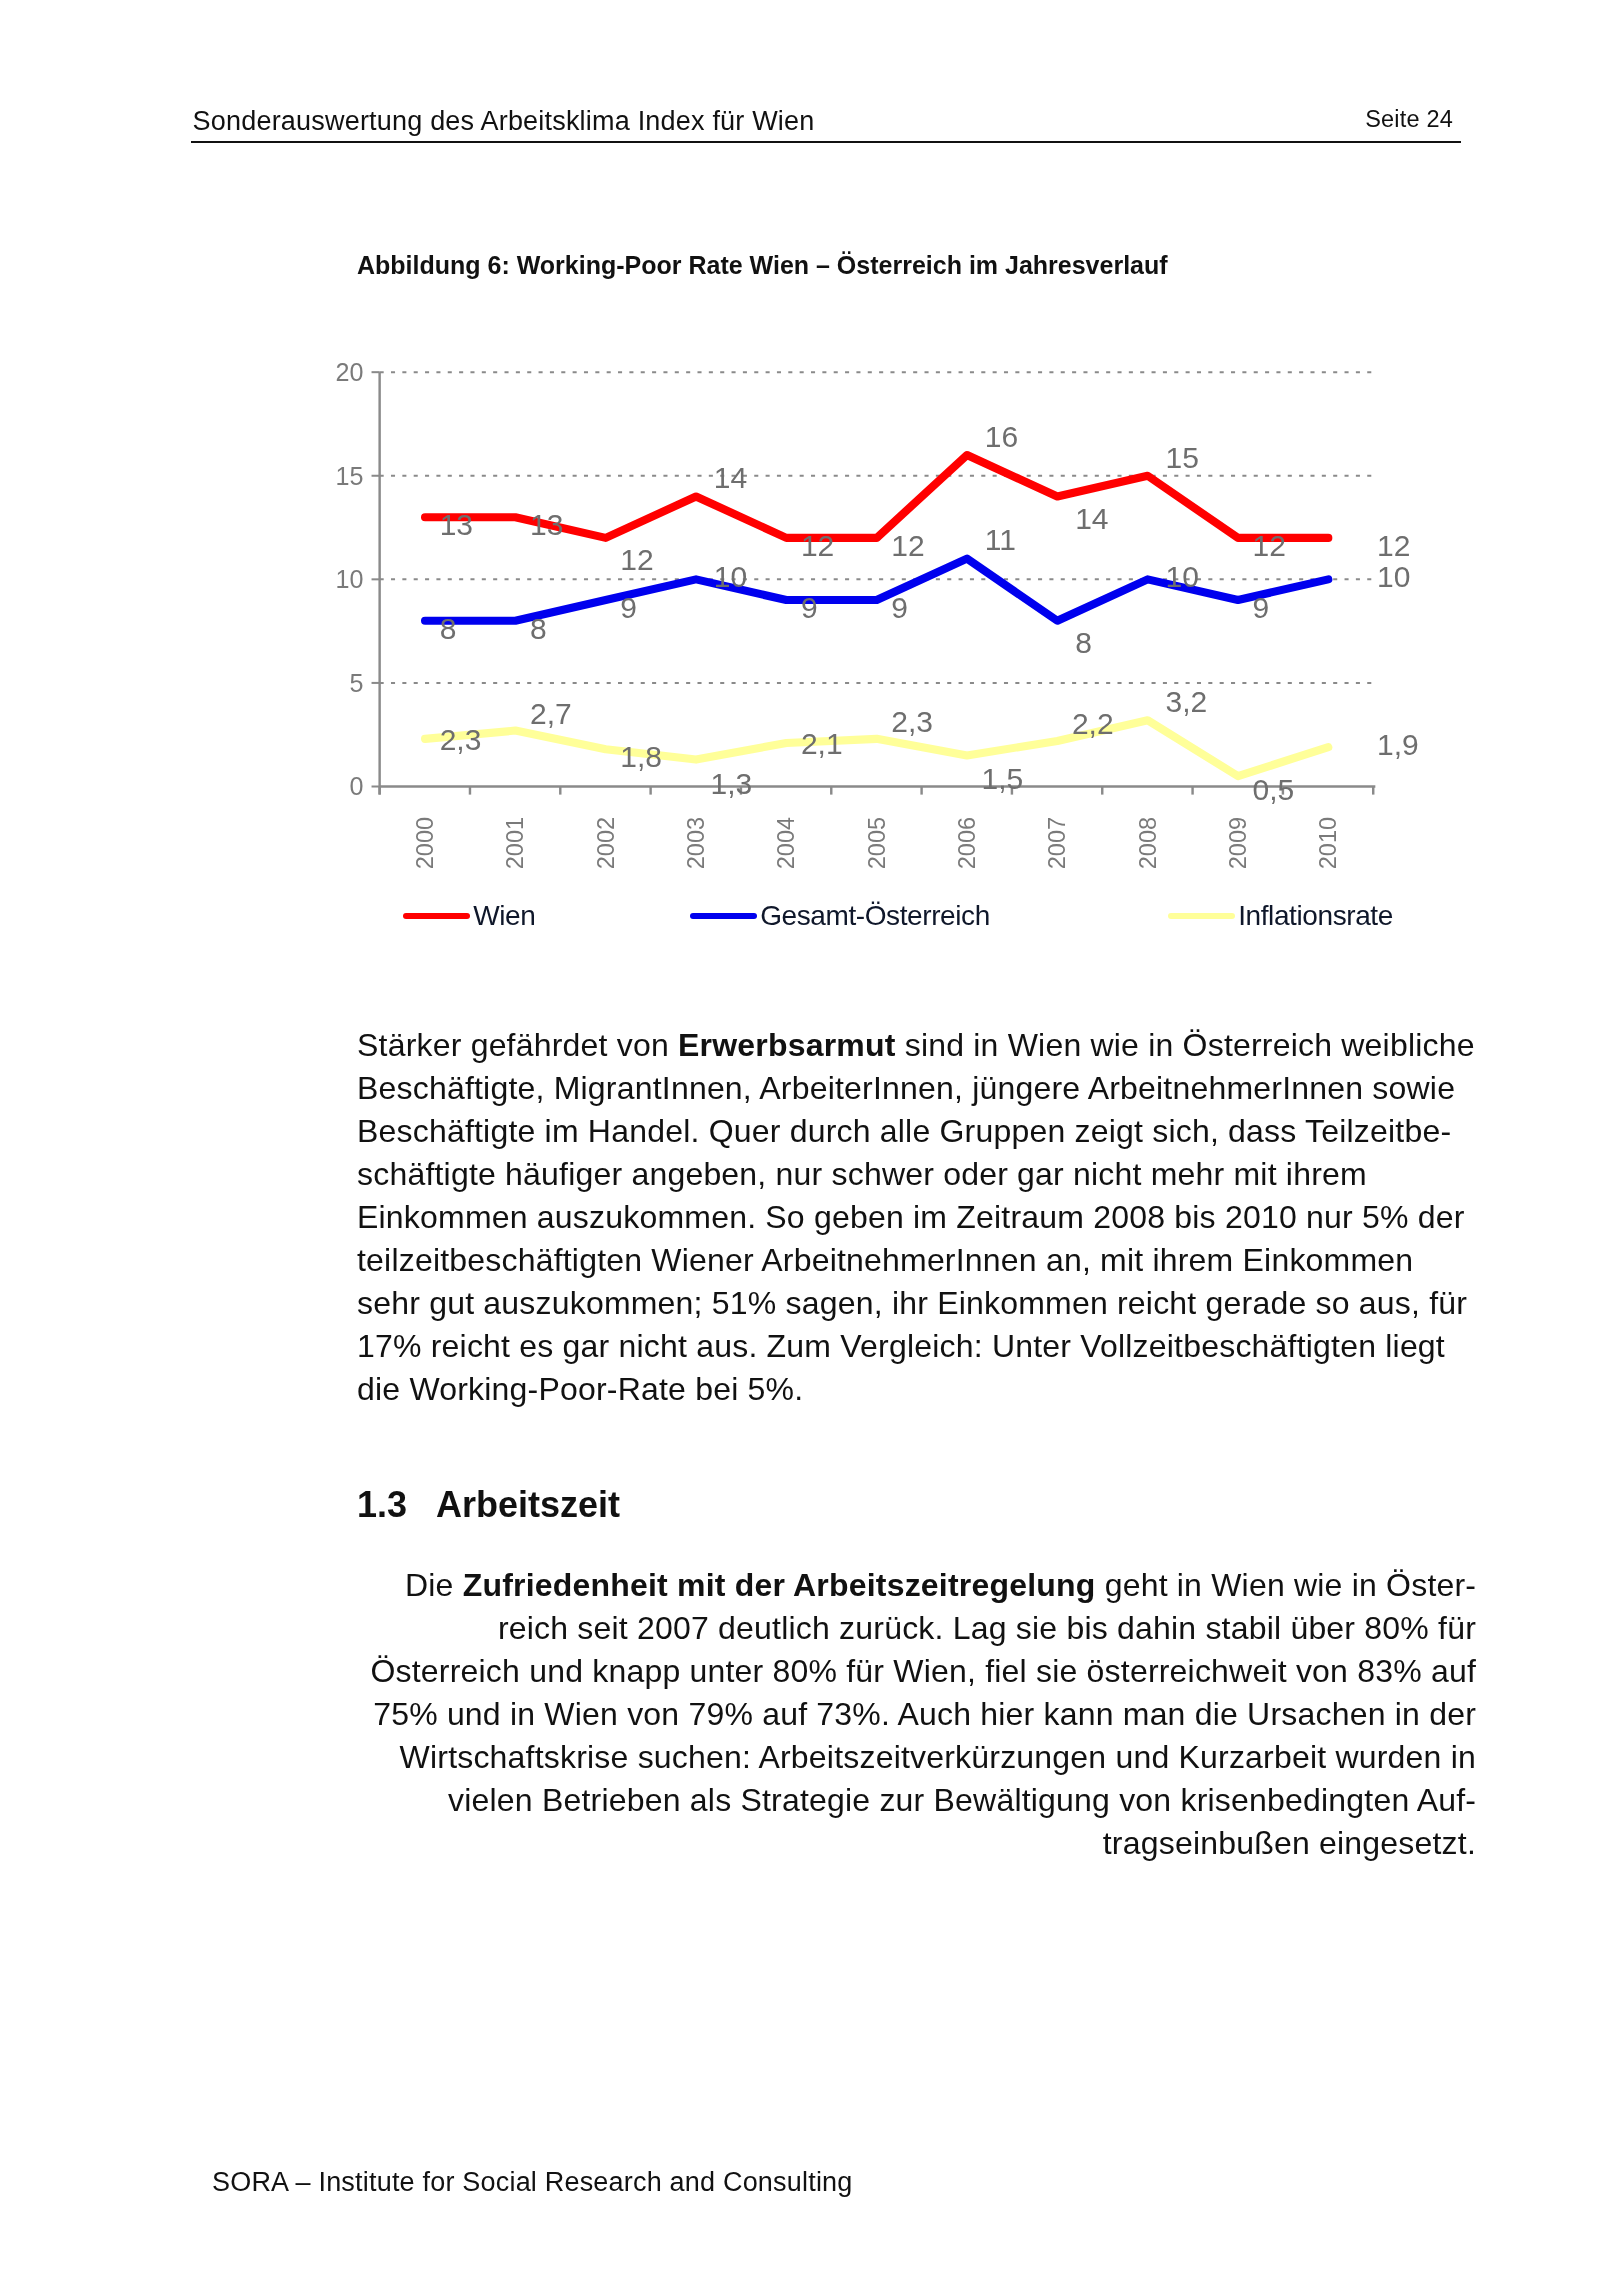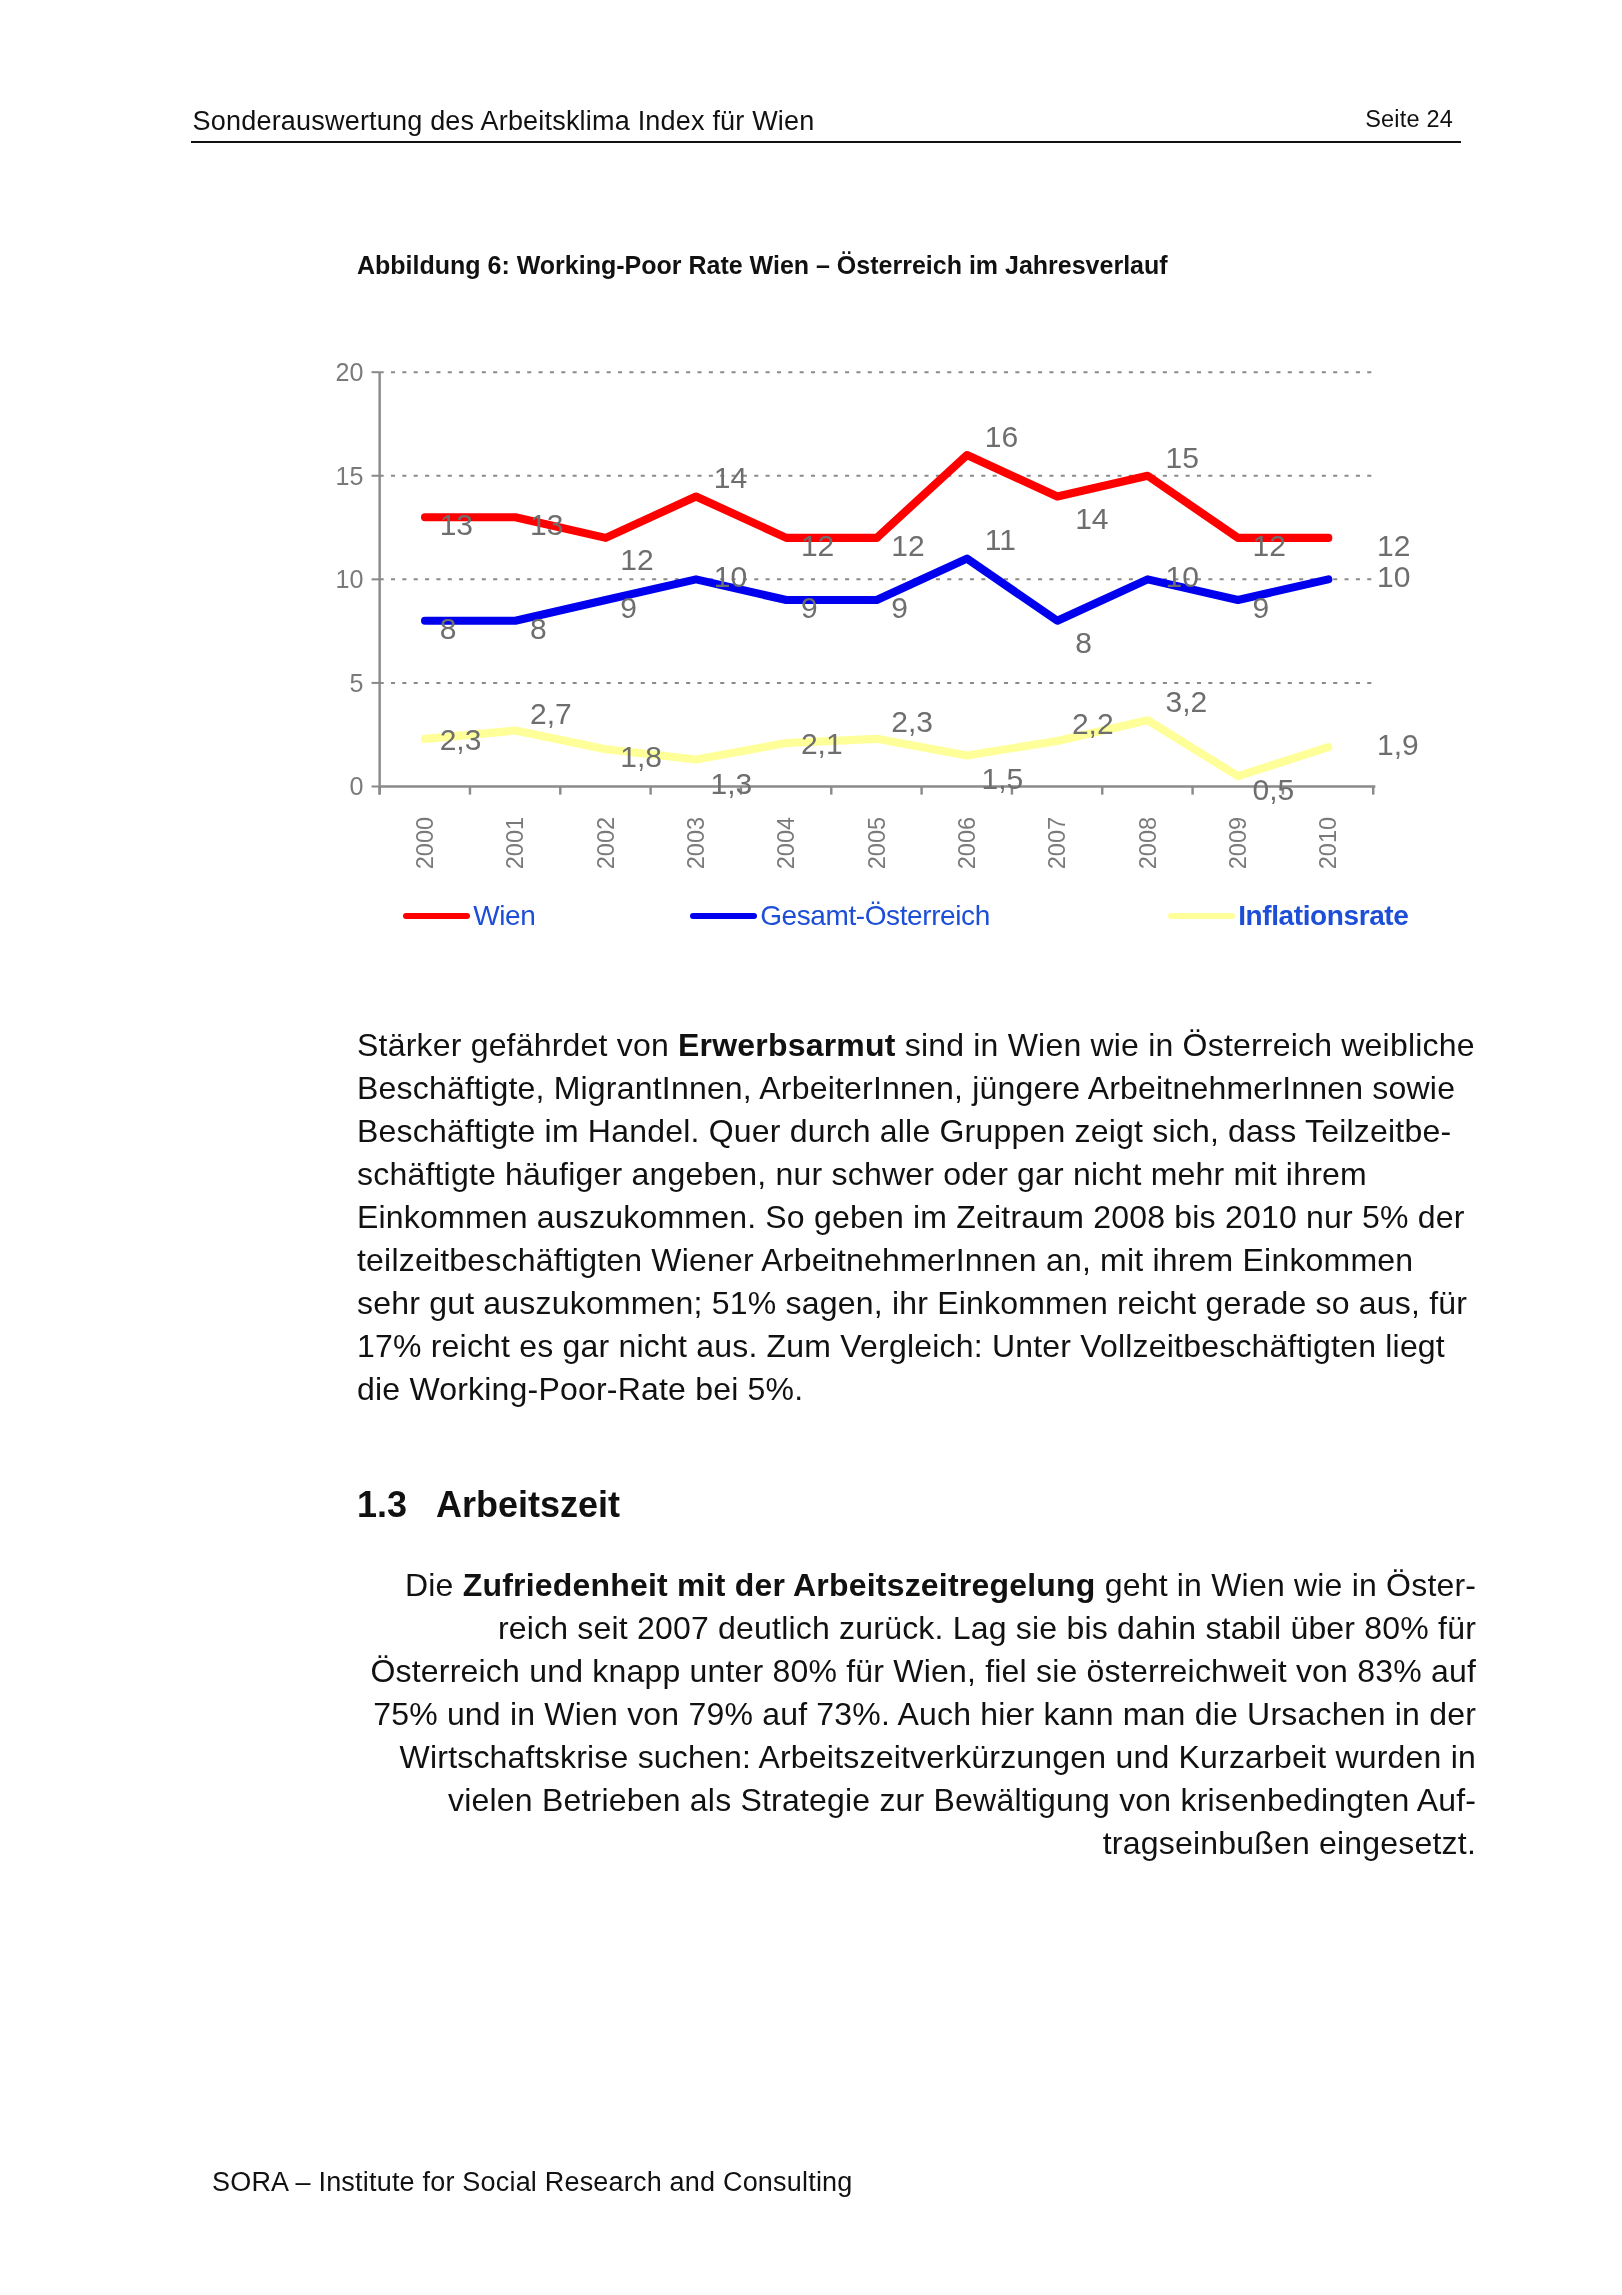--- a/index.html
+++ b/index.html
@@ -8,21 +8,21 @@
   .page-header { position: absolute; left: 191px; top: 104px; width: 1270px; height: 37px;
                  border-bottom: 2.4px solid #111; }
   .header-title { position: absolute; left: 1.6px; top: 1.6px; font-size: 27px; letter-spacing: 0.2px; }
   .header-page { position: absolute; right: 8px; top: 1.6px; font-size: 23.5px; letter-spacing: 0.2px; }
   .figure-caption { position: absolute; left: 357px; top: 251px; font-size: 25px; font-weight: bold; }
   .chart-wrap { position: absolute; left: 0; top: 0; width: 1622px; height: 973px; }
   .chart-svg { position: absolute; left: 0; top: 0; }
   .legend { position: absolute; top: 900px; left: 0; width: 1622px; height: 41px; }
   .legend-item { position: absolute; top: 0; display: flex; align-items: center; }
   .legend-swatch { width: 67px; height: 6.5px; border-radius: 3.2px; margin-right: 3.2px; }
-  .legend-label { font-size: 28px; color: #1d4ed8; letter-spacing: -0.4px; }
+  .legend-label { font-size: 28px; color: #0f172a; letter-spacing: -0.4px; }
   .body-text { position: absolute; left: 357px; width: 1119px; font-size: 32px; line-height: 43px;
                letter-spacing: 0.2px; }
   .body-text b { font-weight: bold; }
   .section-heading { position: absolute; left: 357px; top: 1484px; font-size: 36px; font-weight: bold; }
   .section-heading .num { display: inline-block; width: 79px; }
   .page-footer { position: absolute; left: 212px; top: 2167px; font-size: 27px; letter-spacing: 0.2px; }
 </style>
 </head>
 <body>
 
@@ -115,21 +115,21 @@
 
 <div class="legend">
   <div class="legend-item" style="left:403px;">
     <span class="legend-swatch" style="background:#ff0000"></span>
     <span class="legend-label">Wien</span>
   </div>
   <div class="legend-item" style="left:690px;">
     <span class="legend-swatch" style="background:#0000ee"></span>
     <span class="legend-label">Gesamt-Österreich</span>
   </div>
-  <div class="legend-item" style="left:1168px;font-weight:bold;">
+  <div class="legend-item" style="left:1168px;">
     <span class="legend-swatch" style="background:#ffff99"></span>
     <span class="legend-label">Inflationsrate</span>
   </div>
 </div>
 
 <div class="body-text" style="top:1024px;">
   <span>Stärker gefährdet von </span><b>Erwerbsarmut</b><span> sind in Wien wie in Österreich weibliche Beschäftigte, MigrantInnen, ArbeiterInnen, jüngere ArbeitnehmerInnen sowie Beschäftigte im Handel. Quer durch alle Gruppen zeigt sich, dass Teilzeitbe­schäftigte häufiger angeben, nur schwer oder gar nicht mehr mit ihrem Einkommen auszukommen. So geben im Zeitraum 2008 bis 2010 nur 5% der teilzeitbeschäftigten Wiener ArbeitnehmerInnen an, mit ihrem Einkommen sehr gut auszukommen; 51% sagen, ihr Einkommen reicht gerade so aus, für 17% reicht es gar nicht aus. Zum Vergleich: Unter Vollzeitbeschäftigten liegt die Working-Poor-Rate bei 5%.</span>
 </div>
 
 <div class="section-heading">

